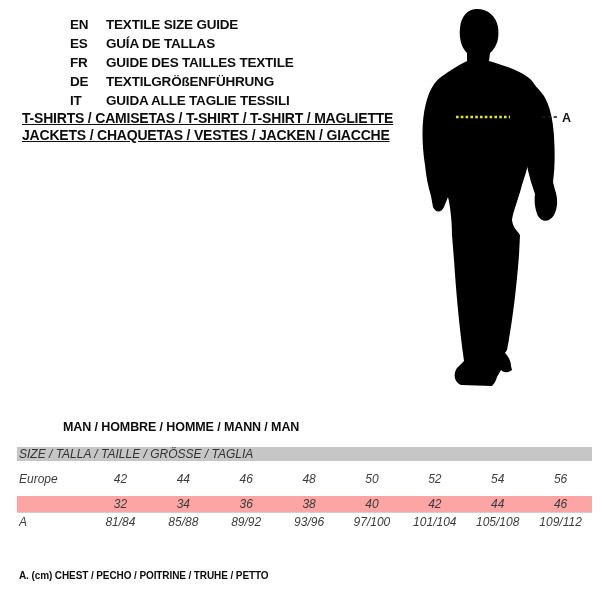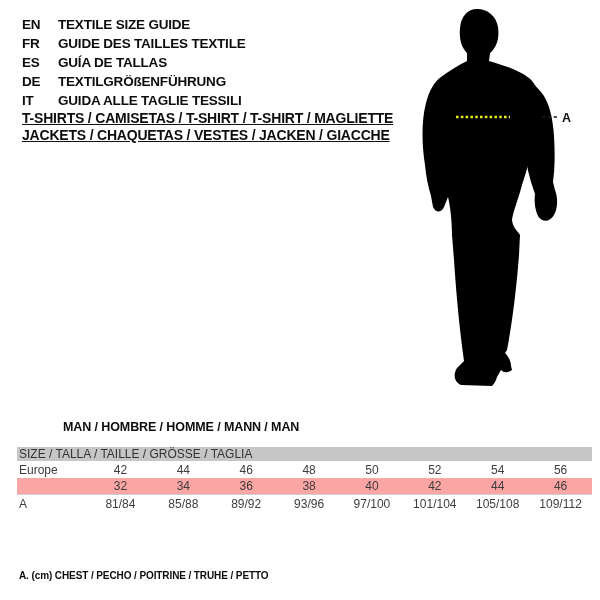--- a/index.html
+++ b/index.html
@@ -5,60 +5,60 @@
   html,body{margin:0;padding:0;}
   body{
     width:600px;height:600px;background:#ffffff;position:relative;overflow:hidden;
     font-family:"Liberation Sans", sans-serif;color:#111;
   }
   .abs{position:absolute;}
 
   
   .lang-block{left:22px;top:15px;}
   .lang-row{display:flex;line-height:19px;font-size:13.5px;font-weight:700;letter-spacing:-0.2px;color:#0d0d0d;}
-  .lang-code{width:36px;flex:0 0 36px;}
+  .lang-code{width:36px;flex:0 0 36px;margin-left:48px;}
 
   
   .cat-block{left:22px;top:110px;text-decoration:underline;}
   .cat-line{font-size:14px;font-weight:700;line-height:17px;letter-spacing:-0.2px;color:#0d0d0d;white-space:nowrap;}
 
   
   .fig-svg{left:0;top:0;width:600px;height:600px;}
 
   
   .section-title{left:19px;top:420px;font-size:12.5px;font-weight:700;letter-spacing:-0.1px;color:#0d0d0d;white-space:nowrap;padding-left:44px;}
 
   
   .size-table{left:17px;top:447px;width:575px;border-collapse:collapse;table-layout:fixed;font-size:12px;color:#3d3d3d;}
-  .size-table td{padding:0;vertical-align:middle;text-align:center;overflow:hidden;white-space:nowrap;}
+  .size-table td{padding:0;vertical-align:middle;text-align:center;overflow:hidden;white-space:nowrap;font-style:italic;}
   .size-table td.lbl{text-align:left;padding-left:2px;}
   .thead-row td{background:#c6c6c6;text-align:left;font-size:12px;color:#333;height:14px;padding-left:2px;}
-  .row-europe td{height:17px;background:#ffffff;}
+  .row-europe td{height:35px;background:#ffffff;}
   .row-us td{height:16px;background:#ececec;border-top:1px solid #cfcfcf;}
   .row-num td{height:16px;background:#fca5a5;}
   .row-a td{height:18px;background:#ffffff;border-top:1px solid #cfcfcf;}
 
   
   .footnote{left:19px;top:546px;font-size:10px;font-weight:700;letter-spacing:-0.1px;color:#0d0d0d;white-space:nowrap;margin-top:24px;}
 </style>
 </head>
 <body>
 
 <div class="abs lang-block">
   <div class="lang-row">
     <span class="lang-code">EN</span>
     <span>TEXTILE SIZE GUIDE</span>
   </div>
   <div class="lang-row">
+    <span class="lang-code">ES</span>
+    <span>GUÍA DE TALLAS</span>
+  </div>
+  <div class="lang-row">
     <span class="lang-code">FR</span>
     <span>GUIDE DES TAILLES TEXTILE</span>
-  </div>
-  <div class="lang-row">
-    <span class="lang-code">ES</span>
-    <span>GUÍA DE TALLAS</span>
   </div>
   <div class="lang-row">
     <span class="lang-code">DE</span>
     <span>TEXTILGRÖßENFÜHRUNG</span>
   </div>
   <div class="lang-row">
     <span class="lang-code">IT</span>
     <span>GUIDA ALLE TAGLIE TESSILI</span>
   </div>
 </div>

